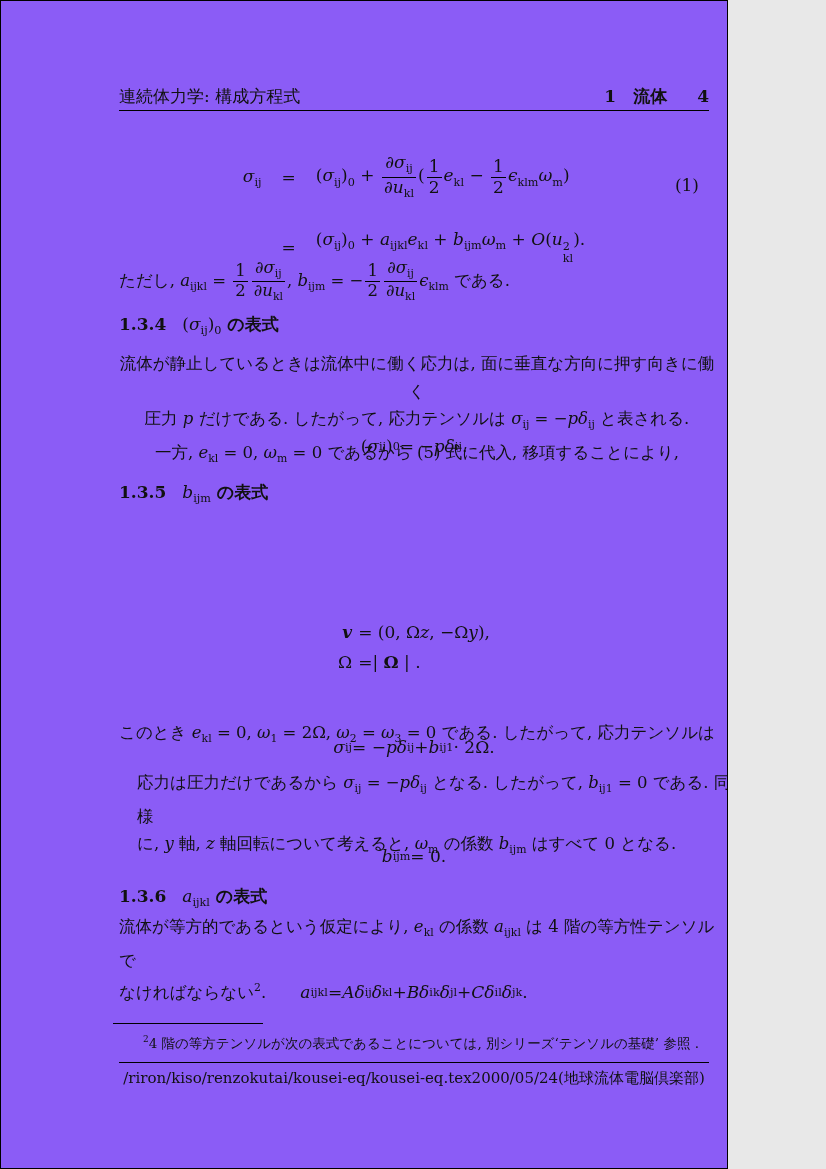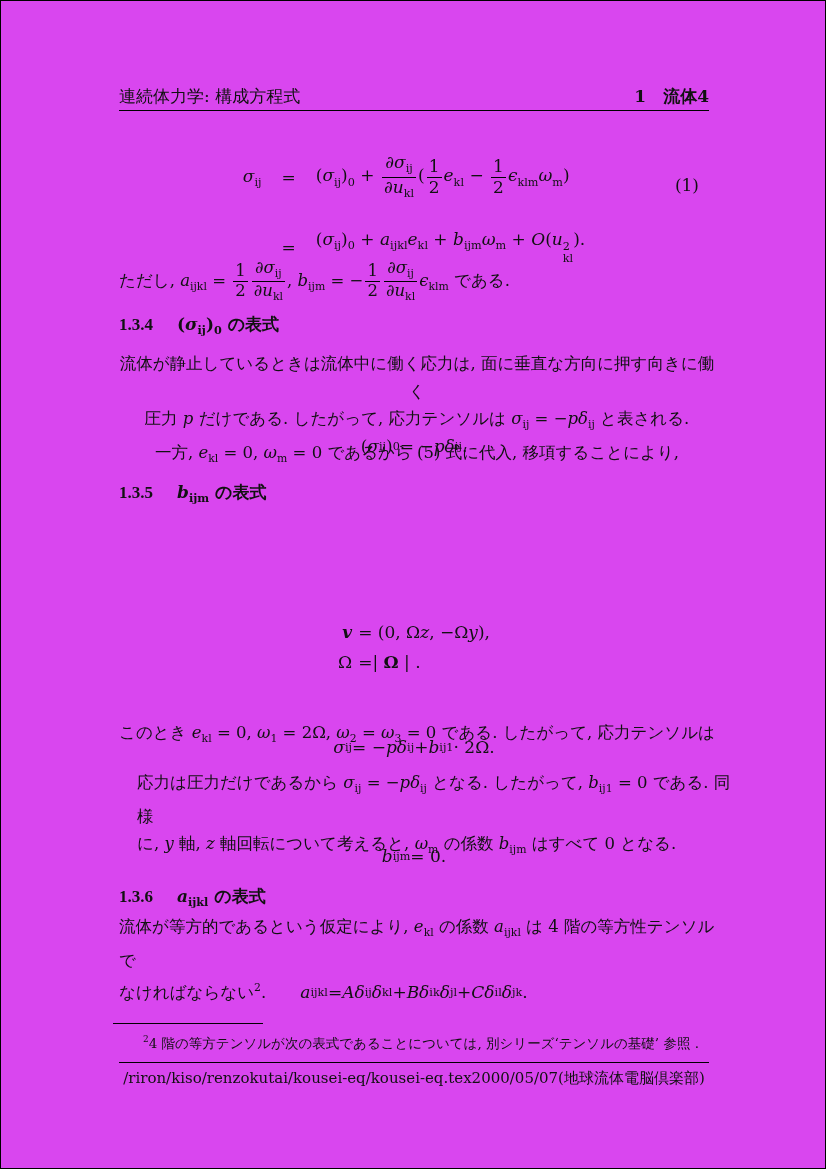--- a/index.html
+++ b/index.html
@@ -1,49 +1,49 @@
 <!DOCTYPE html>
 <html><head>
 <meta charset="utf-8">
 <style>
   html,body{margin:0;padding:0;background:#e8e8e8;}
   .page{
     position:relative;
-    width:826px;height:1169px;
-    background:#d946ef;
+    width:728px;height:1169px;
+    background:#8b5cf6;
     border:1px solid #000;
     box-sizing:border-box;
     font-family:"DejaVu Serif","Liberation Serif",serif;
     color:#111;
     overflow:hidden;
   }
   .abs{position:absolute;}
   
   .header{
     left:118px;top:84px;width:590px;
     display:flex;align-items:baseline;
     font-size:17px;
   }
   .header .title{flex:0 0 auto;}
   .header .spacer{flex:1 1 auto;}
-  .header .section{font-weight:bold;}
+  .header .section{font-weight:bold;margin-right:30px;}
   .header .pageno{font-weight:bold;}
   .rule{left:118px;width:590px;border-top:1px solid #000;height:0;}
   
   .para{
     left:118px;width:596px;
     font-size:16.5px;line-height:27.5px;
     text-align:left;
   }
   .heading{
     left:118px;width:590px;
     font-size:17px;font-weight:bold;
   }
-  .heading .hnum{margin-right:24px;font-family:Liberation Serif, serif;}
-  .heading .m{font-weight:bold;}
+  .heading .hnum{margin-right:16px;}
+  .heading .m{font-weight:normal;}
   
   .eq{
     left:118px;width:590px;
     font-size:17px;
     display:flex;justify-content:center;align-items:center;
   }
   .eq i, .para i, .heading i{font-family:"DejaVu Serif","Liberation Serif",serif;}
   sub{font-size:0.66em;}
   sup{font-size:0.66em;}
   .frac{
@@ -142,16 +142,16 @@
   </div>
   <div class="abs para" style="top:912px;">流体が等方的であるという仮定により, <i>e</i><sub>kl</sub> の係数 <i>a</i><sub>ijkl</sub> は 4 階の等方性テンソルで<br>なければならない<sup>2</sup>.</div>
   <div class="abs eq" style="top:978px;height:26px;"><i>a</i><sub>ijkl</sub> = <i>Aδ</i><sub>ij</sub><i>δ</i><sub>kl</sub> + <i>Bδ</i><sub>ik</sub><i>δ</i><sub>jl</sub> + <i>Cδ</i><sub>il</sub><i>δ</i><sub>jk</sub>.</div>
 
   <div class="abs fnrule" style="top:1022px;"></div>
   <div class="abs footnote" style="top:1028px;"><sup>2</sup>4 階の等方テンソルが次の表式であることについては, 別シリーズ‘テンソルの基礎’ 参照 .</div>
 
   <div class="abs rule" style="top:1061px;"></div>
   <div class="abs footer">
     <span>/riron/kiso/renzokutai/kousei-eq/kousei-eq.tex</span>
-    <span>2000/05/07(地球流体電脳倶楽部)</span>
+    <span>2000/05/24(地球流体電脳倶楽部)</span>
   </div>
 
 </div>
 
 </body></html>

